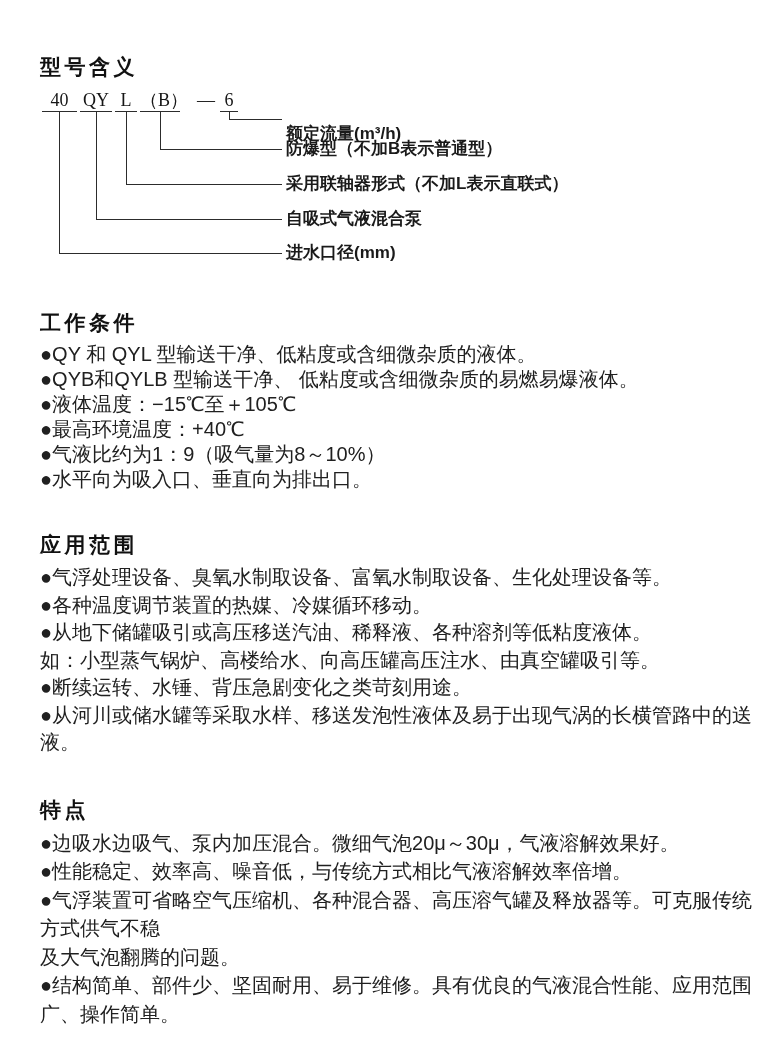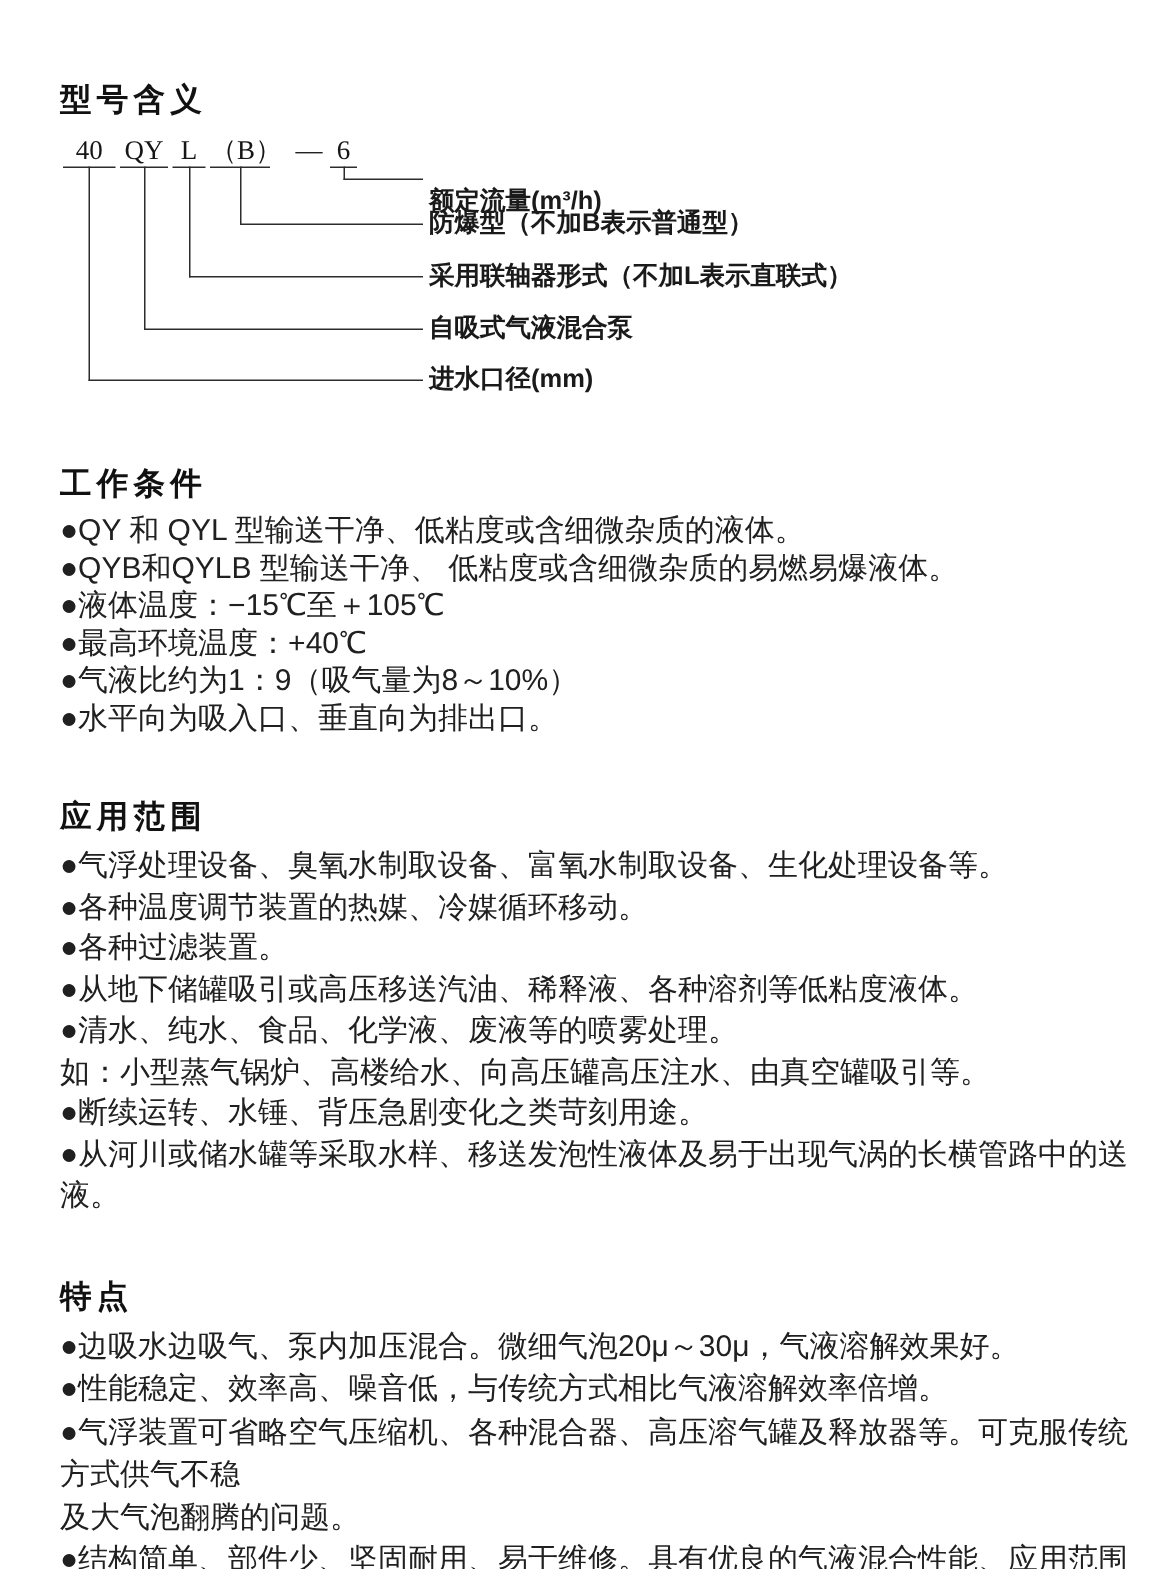--- a/index.html
+++ b/index.html
@@ -82,23 +82,21 @@
   <div class="li">●液体温度：−15℃至＋105℃</div>
   <div class="li">●最高环境温度：+40℃</div>
   <div class="li">●气液比约为1：9（吸气量为8～10%）</div>
   <div class="li">●水平向为吸入口、垂直向为排出口。</div>
 </div>
 
 <h2 class="sec-title mt">应用范围</h2>
 <div class="sec-app">
   <div class="li">●气浮处理设备、臭氧水制取设备、富氧水制取设备、生化处理设备等。</div>
   <div class="li">●各种温度调节装置的热媒、冷媒循环移动。</div>
-  <div class="li">●各种过滤装置。</div>
   <div class="li">●从地下储罐吸引或高压移送汽油、稀释液、各种溶剂等低粘度液体。</div>
-  <div class="li">●清水、纯水、食品、化学液、废液等的喷雾处理。</div>
   <div class="li">如：小型蒸气锅炉、高楼给水、向高压罐高压注水、由真空罐吸引等。</div>
   <div class="li">●断续运转、水锤、背压急剧变化之类苛刻用途。</div>
   <div class="li">●从河川或储水罐等采取水样、移送发泡性液体及易于出现气涡的长横管路中的送液。</div>
 </div>
 
 <h2 class="sec-title mt">特点</h2>
 <div class="sec-feat">
   <div class="li">●边吸水边吸气、泵内加压混合。微细气泡20μ～30μ，气液溶解效果好。</div>
   <div class="li">●性能稳定、效率高、噪音低，与传统方式相比气液溶解效率倍增。</div>
   <div class="li">●气浮装置可省略空气压缩机、各种混合器、高压溶气罐及释放器等。可克服传统方式供气不稳

